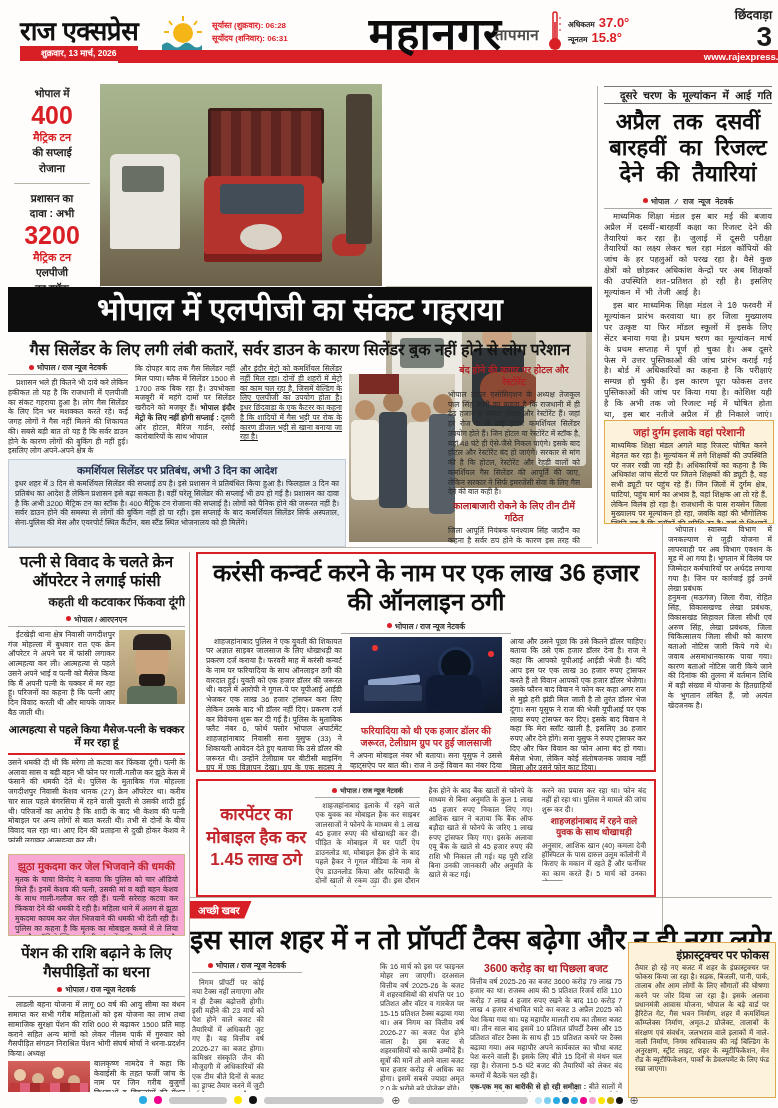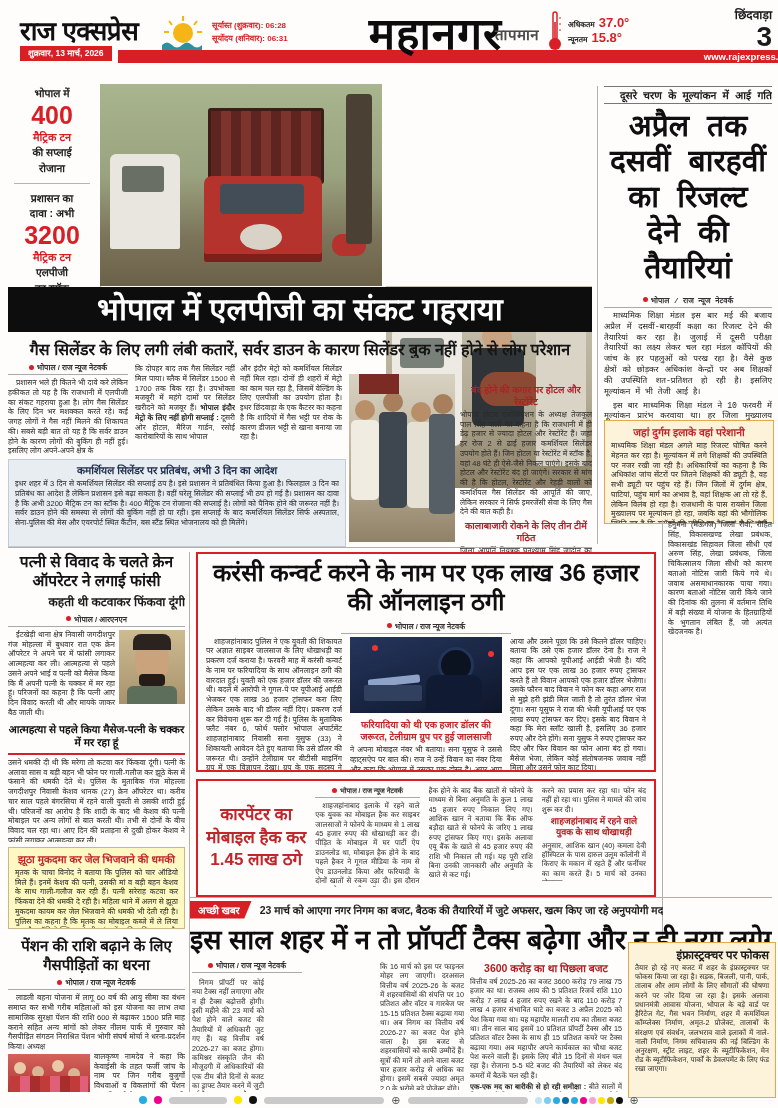--- a/index.html
+++ b/index.html
@@ -12,21 +12,21 @@
   .b{font-weight:bold;}
   .body-txt{font-size:8.2px;line-height:1.32;color:#222;}
   .body-sm{font-size:7.5px;line-height:1.3;color:#2a2a2a;}
   .byline{font-size:7.6px;font-weight:bold;color:#333;display:flex;align-items:center;justify-content:center;gap:3px;
           border-bottom:1px solid #aaa;padding-bottom:2px;margin-bottom:3px;}
   .byline .dot{width:5px;height:5px;border-radius:50%;background:#d91f26;display:inline-block;}
   .vrule{width:1px;background:#b5b0a8;}
   .hrule{height:1px;background:#b5b0a8;}
   
   .paper-name{font-size:26px;font-weight:900;letter-spacing:-.5px;color:#101010;}
-  .date-tab{background:#d91f26;color:#fff;font-size:8.5px;font-weight:bold;line-height:15px;padding:0 8px;}
+  .date-tab{background:#d91f26;color:#fff;font-size:8.5px;font-weight:bold;line-height:15px;padding:0 21px;}
   .red-bar{background:#d91f26;color:#fff;font-size:9.5px;font-weight:bold;display:flex;justify-content:flex-end;align-items:center;padding-right:8px;}
   .edition-title{font-size:44px;font-weight:900;letter-spacing:1px;color:#0c0c0c;}
   .suntimes{font-size:8px;font-weight:bold;color:#d91f26;line-height:1.6;}
   .temp-word{font-size:15px;font-weight:900;color:#4a4a4a;letter-spacing:.5px;}
   .temp-row{display:flex;align-items:baseline;gap:4px;}
   .temp-lab{font-size:7.5px;font-weight:bold;color:#222;}
   .temp-val{font-size:13px;font-weight:900;color:#d91f26;}
   .city-name{font-size:12px;font-weight:bold;}
   .page-num{font-size:28px;font-weight:900;line-height:1;}
   
@@ -47,29 +47,29 @@
   
   .soft-box{background:#fdf2da;border:1px solid #dfa94e;padding:4px 6px;}
   .blue-box{background:#e8edf2;border:1px solid #c3ccd6;padding:3px 6px;}
   .red-frame{border:2px solid #d91f26;background:#fffdfb;}
   .box-title-red{font-size:10.5px;font-weight:900;color:#c0262c;text-align:center;margin-bottom:2px;}
   .box-title-dark{font-size:10.5px;font-weight:900;color:#22314d;text-align:center;margin-bottom:2px;}
   
   .hl-bar{background:#0d0d0d;color:#fff;font-size:31px;font-weight:900;text-align:center;line-height:45px;white-space:nowrap;}
   .hl-sub{font-size:16px;font-weight:900;text-align:center;white-space:nowrap;color:#151515;}
   .hl-mid{font-size:24px;line-height:1.22;font-weight:900;text-align:center;color:#0f0f0f;}
-  .hl-right{font-size:30px;line-height:1.18;font-weight:900;text-align:center;color:#0f0f0f;}
+  .hl-right{font-size:22px;line-height:1.18;font-weight:900;text-align:center;color:#0f0f0f;}
   .hl-small{font-size:15.5px;line-height:1.25;font-weight:900;text-align:center;color:#141414;}
   .sub-red{font-size:9.5px;font-weight:900;color:#b02025;text-align:center;line-height:1.25;margin:2px 0;}
   .strap{font-size:10.5px;font-weight:bold;color:#1d1d1d;}
   .quote-box{font-size:10.5px;font-weight:900;text-align:center;line-height:1.3;color:#111;
              border-bottom:2px solid #d91f26;padding:2px 0 3px;margin:3px 0;}
   .flag{background:#d91f26;color:#fff;font-size:10px;font-weight:900;padding:2px 12px 2px 8px;
         clip-path:polygon(0 0,100% 0,88% 100%,0 100%);}
-  .caption-red{font-size:9.5px;font-weight:900;color:#c0262c;text-align:center;line-height:1.3;margin-top:6px;}
+  .caption-red{font-size:9.5px;font-weight:900;color:#c0262c;text-align:center;line-height:1.3;margin-top:12px;}
   .hl-carp{font-size:17px;line-height:1.35;font-weight:900;color:#c0262c;text-align:center;}
   
   .marks{display:flex;align-items:center;justify-content:center;gap:7px;}
   .mdot{width:8px;height:8px;border-radius:50%;display:inline-block;}
   .mpill{height:7px;border-radius:4px;background:#c9c9c9;display:inline-block;}
   .reg{font-size:11px;color:#555;line-height:1;}
   .cluster{display:flex;gap:2px;}
   .cluster .mdot{width:7px;height:7px;}
 </style>
 </head>
@@ -194,39 +194,39 @@
       </div>
       <div class="body-sm j" style="text-indent:8px;">प्रशासन भले ही कितने भी दावे करे लेकिन हकीकत तो यह है कि राजधानी में एलपीजी का संकट गहराया हुआ है। लोग गैस सिलेंडर के लिए दिन भर मशक्कत करते रहे। कई जगह लोगों ने गैस नहीं मिलने की शिकायत की। सबसे बड़ी बात तो यह है कि सर्वर डाउन होने के कारण लोगों की बुकिंग ही नहीं हुई। इसलिए लोग अपने-अपने क्षेत्र के</div>
     </div>
     <div class="abs clip" style="left:127px;top:2px;width:100px;height:91px;">
       <div class="body-sm j">
         <span>कि दोपहर बाद तक गैस सिलेंडर नहीं मिल पाया। ब्लैक में सिलेंडर 1500 से 1700 तक बिक रहा है। उपभोक्ता मजबूरी में महंगे दामों पर सिलेंडर खरीदने को मजबूर हैं।</span>
         <span class="b">भोपाल इंदौर मेट्रो के लिए नहीं होगी सप्लाई :</span>
         <span>दूसरी ओर होटल, मैरिज गार्डन, रसोई कारोबारियों के साथ भोपाल</span>
       </div>
     </div>
-    <div class="abs clip" style="left:232px;top:2px;width:102px;height:91px;">
+    <div class="abs clip" style="left:232px;top:2px;width:102px;height:91px;text-decoration:underline;">
       <div class="body-sm j">और इंदौर मेट्रो को कमर्शियल सिलेंडर नहीं मिल रहा। दोनों ही शहरों में मेट्रो का काम चल रहा है, जिसमें वेल्डिंग के लिए एलपीजी का उपयोग होता है। इधर छिंदवाड़ा के एक कैटरर का कहना है कि शादियों में गैस भट्टी पर रोक के कारण डीजल भट्टी से खाना बनाया जा रहा है।</div>
     </div>
     <div class="abs blue-box clip" style="left:0;top:97px;width:324px;height:80px;">
       <div class="box-title-dark">कमर्शियल सिलेंडर पर प्रतिबंध, अभी 3 दिन का आदेश</div>
       <div class="body-sm j">इधर शहर में 3 दिन से कमर्शियल सिलेंडर की सप्लाई ठप है। इसे प्रशासन ने प्रतिबंधित किया हुआ है। फिलहाल 3 दिन का प्रतिबंध का आदेश है लेकिन प्रशासन इसे बढ़ा सकता है। वहीं घरेलू सिलेंडर की सप्लाई भी ठप हो गई है। प्रशासन का दावा है कि अभी 3200 मैट्रिक टन का स्टॉक है। 400 मैट्रिक टन रोजाना की सप्लाई है। लोगों को पैनिक होने की जरूरत नहीं है। सर्वर डाउन होने की समस्या से लोगों की बुकिंग नहीं हो पा रही। इस सप्लाई के बाद कमर्शियल सिलेंडर सिर्फ अस्पताल, सेना-पुलिस की मेस और एयरपोर्ट स्थित कैंटीन, बस स्टैंड स्थित भोजनालय को ही मिलेंगे।</div>
     </div>
     <div class="abs photo ph-crowd" style="left:341px;top:12px;width:106px;height:168px;">
       <div class="shape" style="left:6px;top:26px;width:20px;height:20px;background:#b98f6a;border-radius:50%;"></div>
       <div class="shape" style="left:2px;top:46px;width:28px;height:80px;background:#f0ece1;border-radius:5px;"></div>
       <div class="shape" style="left:34px;top:18px;width:20px;height:20px;background:#a77f5d;border-radius:50%;"></div>
       <div class="shape" style="left:30px;top:38px;width:28px;height:96px;background:#3e4650;border-radius:5px;"></div>
       <div class="shape" style="left:62px;top:28px;width:20px;height:20px;background:#b98f6a;border-radius:50%;"></div>
       <div class="shape" style="left:58px;top:48px;width:28px;height:86px;background:#e4e0d4;border-radius:5px;"></div>
       <div class="shape" style="left:84px;top:20px;width:20px;height:20px;background:#a77f5d;border-radius:50%;"></div>
       <div class="shape" style="left:80px;top:40px;width:26px;height:100px;background:#565e66;border-radius:5px;"></div>
       <div class="shape" style="left:10px;top:0;width:40px;height:20px;background:#7c2a24;"></div>
     </div>
-    <div class="abs clip" style="left:452px;top:0;width:132px;height:183px;margin-top:20px;">
+    <div class="abs clip" style="left:440px;top:0;width:132px;height:183px;">
       <div class="sub-red">बंद होने की कगार पर होटल और रेस्टोरेंट</div>
       <div class="body-sm j">भोपाल होटल एसोसिएशन के अध्यक्ष तेजकूल पाल सिंह पाली का कहना है कि राजधानी में ही डेढ़ हजार से ज्यादा होटल और रेस्टोरेंट हैं। जहां हर रोज 2 से ढाई हजार कमर्शियल सिलेंडर उपयोग होते हैं। जिन होटल या रेस्टोरेंट में स्टॉक है, वहां 48 घंटे ही ऐसे-जैसे निकल पाएंगे। इसके बाद होटल और रेस्टोरेंट बंद हो जाएंगे। सरकार से मांग की है कि होटल, रेस्टोरेंट और रेहड़ी वालों को कमर्शियल गैस सिलेंडर की आपूर्ति की जाए, लेकिन सरकार ने सिर्फ इमरजेंसी सेवा के लिए गैस देने की बात कही है।</div>
       <div class="sub-red" style="margin-top:3px;">कालाबाजारी रोकने के लिए तीन टीमें गठित</div>
       <div class="body-sm j">जिला आपूर्ति नियंत्रक घनश्याम सिंह जादौन का कहना है सर्वर ठप होने के कारण इस तरह की स्थिति बनी कि लोगों के सिलेंडर बुक नहीं हुए। फिलहाल 5 से 6 दिन की एलपीजी का पर्याप्त स्टॉक है। लोगों को पैनिक होने की जरूरत नहीं है। गैस सिलेंडर की कालाबाजारी पर लगातार कार्रवाई की जा रही है। इसके लिए तीन टीमें गठित हैं जो अपने क्षेत्र में चैकिंग का काम कर रही हैं।</div>
     </div>
   </div>
 
   <div class="abs hrule" style="left:8px;top:547px;width:584px;"></div>
 
   <div class="abs clip" style="left:8px;top:552px;width:177px;height:540px;">
@@ -240,21 +240,21 @@
       <div class="photo ph-portrait" style="float:right;width:66px;height:74px;margin:0 0 3px 4px;">
         <div class="shape" style="left:16px;top:10px;width:34px;height:42px;background:#caa27b;border-radius:45%;"></div>
         <div class="shape" style="left:14px;top:4px;width:38px;height:16px;background:#2b2320;border-radius:8px 8px 0 0;"></div>
         <div class="shape" style="left:20px;top:44px;width:26px;height:12px;background:#231c18;border-radius:4px;"></div>
         <div class="shape" style="left:8px;top:56px;width:50px;height:18px;background:#5d6e5a;border-radius:6px 6px 0 0;"></div>
       </div>
       <div class="body-sm j" style="text-indent:8px;">ईंटखेड़ी थाना क्षेत्र निवासी जगदीशपुर गंज मोहल्ला में बुधवार रात एक क्रेन ऑपरेटर ने अपने घर में फांसी लगाकर आत्महत्या कर ली। आत्महत्या से पहले उसने अपने भाई व पत्नी को मैसेज किया कि मैं अपनी पत्नी के चक्कर में मर रहा हूं। परिजनों का कहना है कि पत्नी आए दिन विवाद करती थी और मायके जाकर बैठ जाती थी।</div>
       <div class="quote-box">आत्महत्या से पहले किया मैसेज-पत्नी के चक्कर में मर रहा हूं</div>
       <div class="body-sm j clip" style="height:84px;">उसने धमकी दी थी कि मरेगा तो कटवा कर फिंकवा दूंगी। पत्नी के अलावा सास व बड़ी बहन भी फोन पर गाली-गलौज कर झूठे केस में फंसाने की धमकी देते थे। पुलिस के मुताबिक गंज मोहल्ला जगदीशपुर निवासी केशव धानक (27) क्रेन ऑपरेटर था। करीब चार साल पहले बंगरसिया में रहने वाली युवती से उसकी शादी हुई थी। परिजनों का आरोप है कि शादी के बाद भी केशव की पत्नी मोबाइल पर अन्य लोगों से बात करती थी। तभी से दोनों के बीच विवाद चल रहा था। आए दिन की प्रताड़ना से दुखी होकर केशव ने फांसी लगाकर आत्महत्या कर ली।</div>
     </div>
-    <div class="soft-box clip" style="margin-top:5px;height:72px;background:#fef9c3;border-color:#cbb68a;">
+    <div class="soft-box clip" style="margin-top:12px;height:72px;background:#f9a8d4;border-color:#cbb68a;">
       <div class="box-title-red">झूठा मुकदमा कर जेल भिजवाने की धमकी</div>
       <div class="body-sm j">मृतक के चाचा विनोद ने बताया कि पुलिस को चार ऑडियो मिले हैं। इनमें केशव की पत्नी, उसकी मां व बड़ी बहन केशव के साथ गाली-गलौज कर रही हैं। पत्नी सरेराह कटवा कर फिंकवा देने की धमकी दे रही है। महिला थाने में अलग से झूठा मुकदमा कायम कर जेल भिजवाने की धमकी भी देती रही है। पुलिस का कहना है कि मृतक का मोबाइल कब्जे में ले लिया गया है। ऑडियो क्लिप को भी जांच में शामिल किया गया है। जांच पूरी होने के बाद ही निष्कर्ष पर पहुंचा जा सकेगा।</div>
     </div>
     <div class="hl-small" style="margin-top:8px;font-size:15px;">पेंशन की राशि बढ़ाने के लिए गैसपीड़ितों का धरना</div>
     <div class="byline" style="margin-top:3px;">
       <span class="dot"></span>
       <span>भोपाल / राज न्यूज नेटवर्क</span>
     </div>
     <div class="body-sm j" style="text-indent:8px;">लाडली बहना योजना में लागू 60 वर्ष की आयु सीमा का बंधन समाप्त कर सभी गरीब महिलाओं को इस योजना का लाभ तथा सामाजिक सुरक्षा पेंशन की राशि 600 से बढ़ाकर 1500 प्रति माह कराने सहित अन्य मांगों को लेकर नीलम पार्क में गुरुवार को गैसपीड़ित संगठन निराश्रित पेंशन भोगी संघर्ष मोर्चा ने धरना-प्रदर्शन किया। अध्यक्ष</div>
     <div>
@@ -310,27 +310,27 @@
     <div style="width:108px;">
       <div class="body-sm j" style="font-size:7.2px;">करने का प्रयास कर रहा था। फोन बंद नहीं हो रहा था। पुलिस ने मामले की जांच शुरू कर दी।</div>
       <div class="sub-red" style="font-size:9px;">शाहजहांनाबाद में रहने वाले युवक के साथ धोखाधड़ी</div>
       <div class="body-sm j clip" style="height:40px;font-size:7.2px;">अनुसार, आशिक खान (40) कमला देवी हॉस्पिटल के पास दारुल उलूम कॉलोनी में किराए के मकान में रहते हैं और फर्नीचर का काम करते हैं। 5 मार्च को उनका मोबाइल</div>
     </div>
   </div>
 
   <div class="abs vrule" style="left:662px;top:520px;height:418px;"></div>
 
   <div class="abs clip" style="left:668px;top:520px;width:104px;height:416px;">
+    <div class="body-sm j" style="margin-top:5px;text-indent:7px;">भोपाल। स्वास्थ्य विभाग में जनकल्याण से जुड़ी योजना में लापरवाही पर अब विभाग एक्शन के मूड में आ गया है। भुगतान में विलंब पर जिम्मेदार कर्मचारियों पर अर्थदंड लगाया गया है। जिन पर कार्रवाई हुई उनमें लेखा प्रबंधक</div>
     <div class="body-sm j">हनुमना (मऊगंज) जिला रीवा, रोहित सिंह, विकासखण्ड लेखा प्रबंधक, विकासखंड सिहावल जिला सीधी एवं अरुण सिंह, लेखा प्रबंधक, जिला चिकित्सालय जिला सीधी को कारण बताओ नोटिस जारी किये गये थे। जवाब असमाधानकारक पाया गया। कारण बताओ नोटिस जारी किये जाने की दिनांक की तुलना में वर्तमान तिथि में बड़ी संख्या में योजना के हितग्राहियों के भुगतान लंबित हैं, जो अत्यंत खेदजनक है।</div>
   </div>
 
   <div class="abs hrule" style="left:190px;top:897px;width:582px;"></div>
   <div class="abs" style="left:190px;top:901px;width:582px;height:17px;display:flex;align-items:center;">
     <span class="flag">अच्छी खबर</span>
-    <span class="strap clip" style="margin-left:8px;white-space:nowrap;">23 मार्च को आएगा नगर निगम का बजट, बैठक की तैयारियों में जुटे अफसर, खत्म किए जा रहे अनुपयोगी मद</span>
   </div>
   <div class="abs clip" style="left:190px;top:920px;width:582px;height:36px;font-size:27px;font-weight:900;text-align:center;white-space:nowrap;color:#0d0d0d;">इस साल शहर में न तो प्रॉपर्टी टैक्स बढ़ेगा और न ही नया लगेगा</div>
 
   <div class="abs" style="left:192px;top:960px;width:110px;">
     <div class="byline">
       <span class="dot"></span>
       <span>भोपाल / राज न्यूज नेटवर्क</span>
     </div>
   </div>
   <div class="abs body-sm j clip" style="left:192px;top:978px;width:72px;height:114px;font-size:7.2px;text-indent:7px;">निगम प्रॉपर्टी पर कोई नया टैक्स नहीं लगाएगा और न ही टैक्स बढ़ोत्तरी होगी। इसी महीने की 23 मार्च को पेश होने वाले बजट की तैयारियों में अधिकारी जुट गए हैं। यह वित्तीय वर्ष 2026-27 का बजट होगा। कमिश्नर संस्कृति जैन की मौजूदगी में अधिकारियों की एक टीम बीते दिनों से बजट का ड्राफ्ट तैयार करने में जुटी हुई है। बताया जाता है</div>

